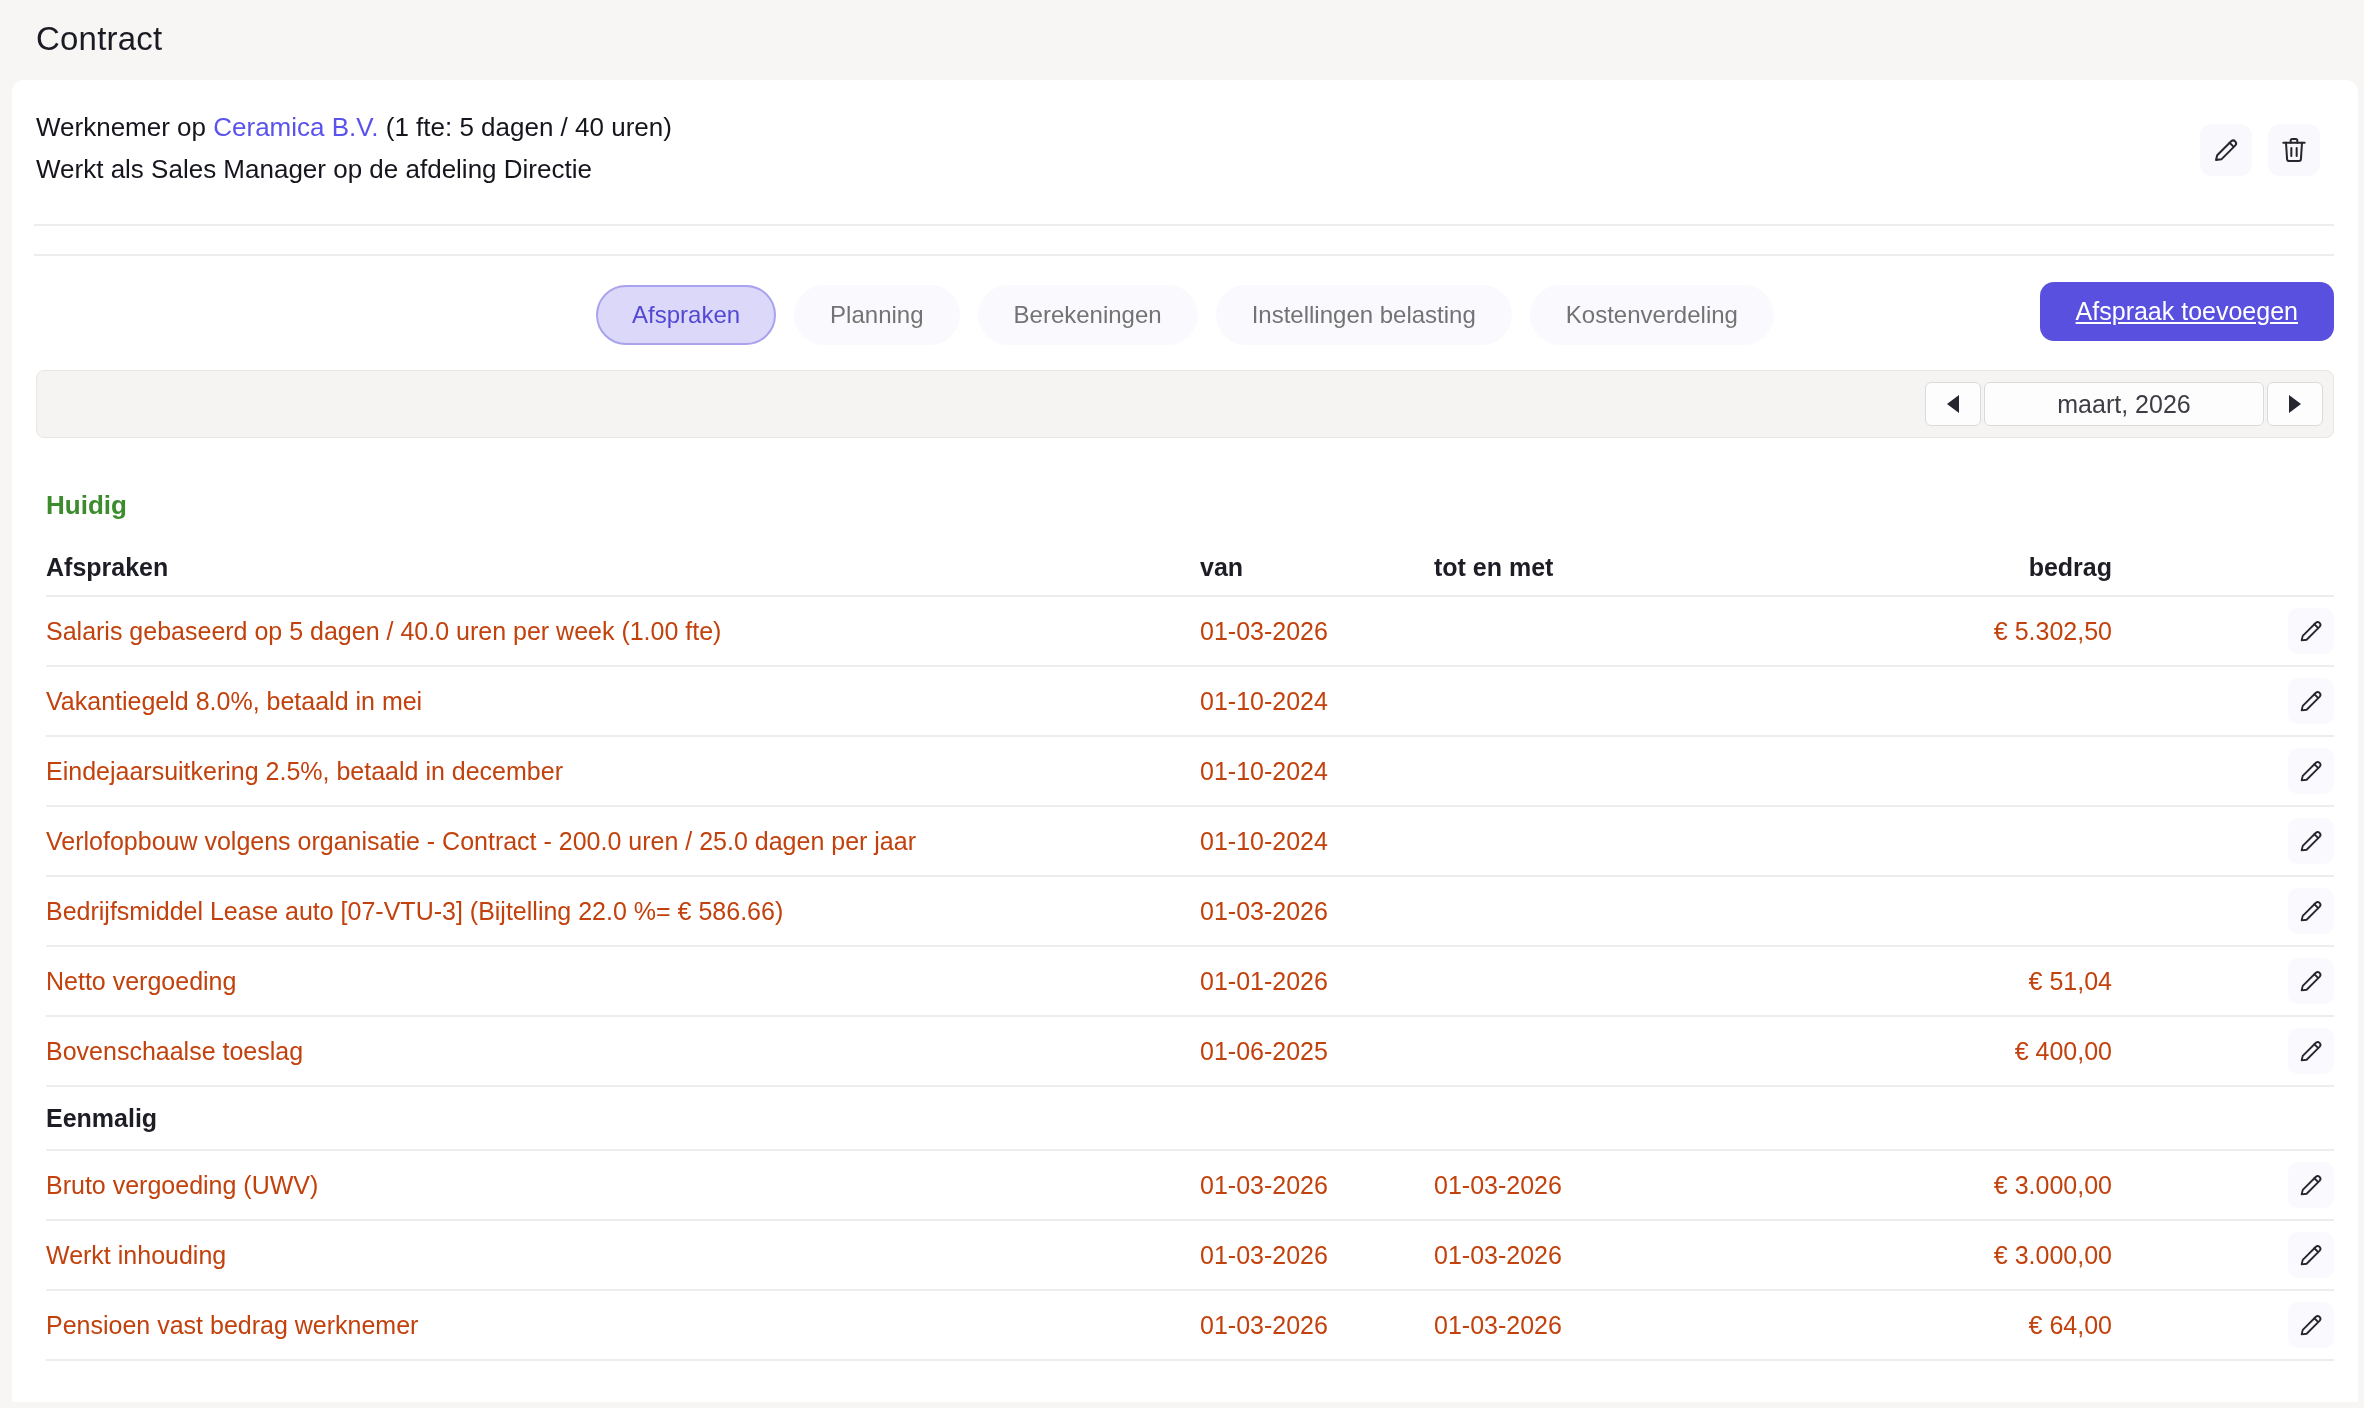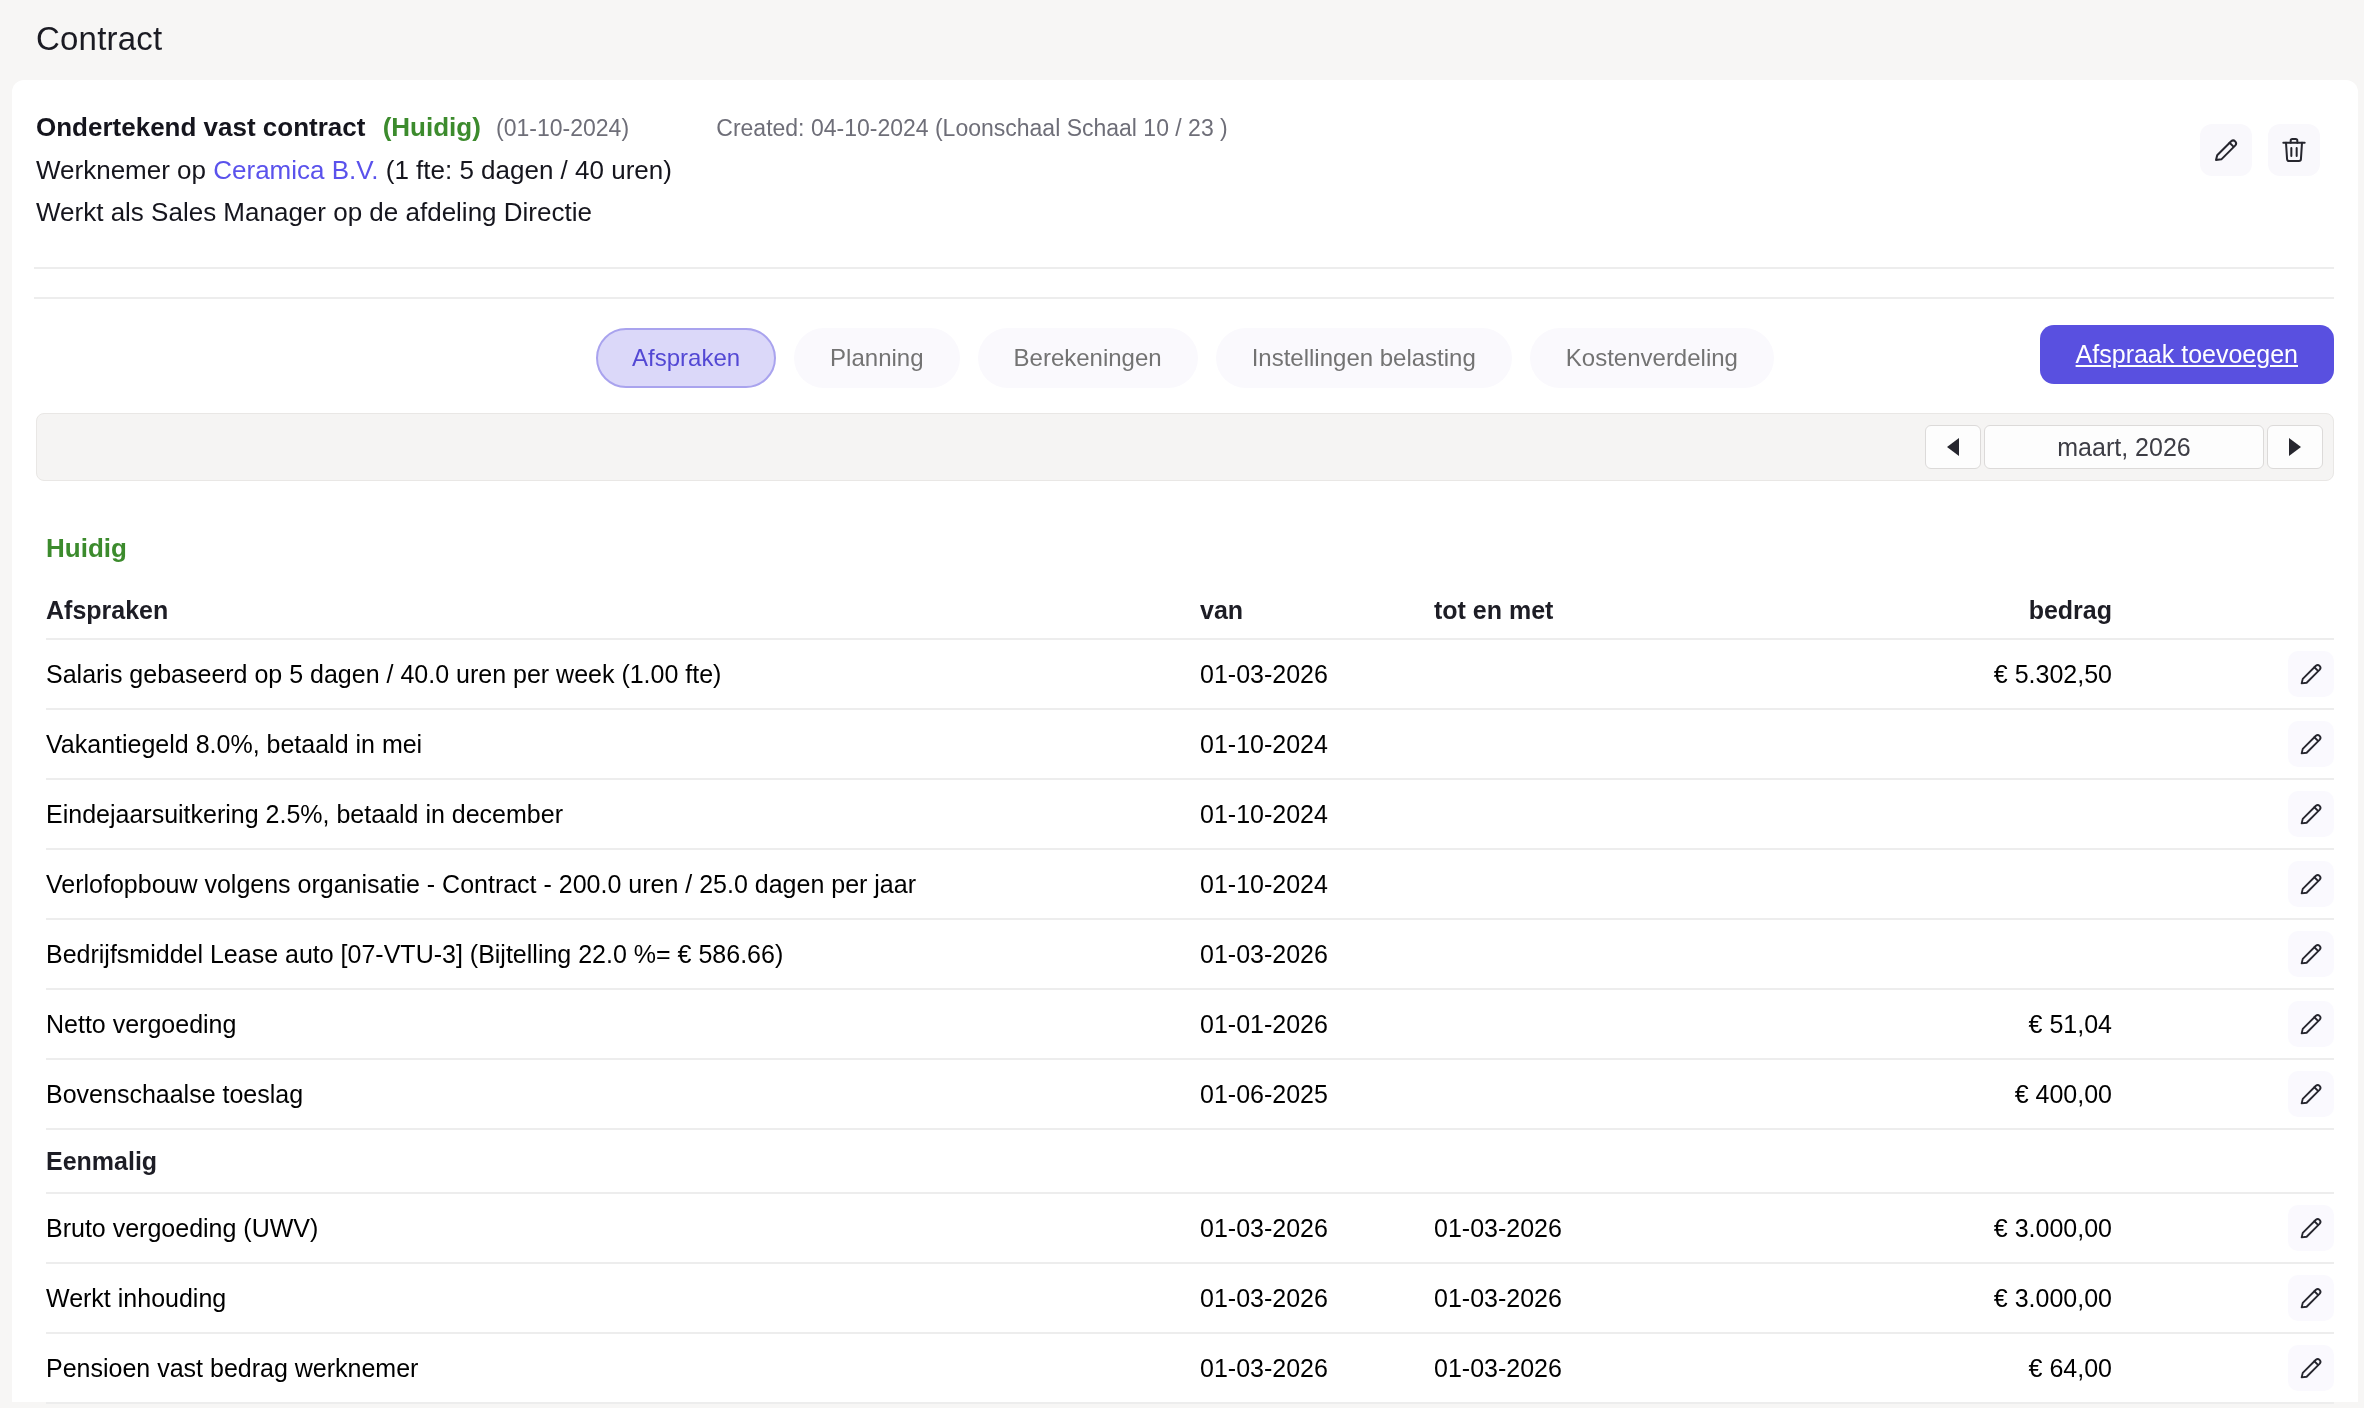--- a/index.html
+++ b/index.html
@@ -84,47 +84,41 @@
 
   
   .section-heading { margin:52px 0 0 10px; font-size:26px; font-weight:700; color:#3c8b2d; }
 
   .table { margin:18px 0 0 10px; }
   .trow {
     display:grid; grid-template-columns:1fr 234px 300px 378px 222px;
     align-items:center; border-bottom:2px solid #ededed;
   }
   .trow.head { height:58px; font-weight:700; font-size:25px; }
-  .trow.body { height:70px; font-size:25px; font-weight:400; color:#000000; }
+  .trow.body { height:70px; font-size:25px; font-weight:400; color:#c2410c; }
   .trow.subhead { height:64px; font-weight:700; font-size:25px; }
   .cell-van, .cell-tot { text-align:left; }
   .cell-bedrag { text-align:right; }
   .cell-actions { display:flex; justify-content:flex-end; }
   .row-edit {
     width:46px; height:46px; border:none; border-radius:10px; background:#faf9fe;
     display:flex; align-items:center; justify-content:center; cursor:pointer; color:#26262e;
   }
   .row-edit svg { width:30px; height:30px; }
 </style>
 </head>
 <body>
 
 <div class="topbar">
   <div class="page-title">Contract</div>
 </div>
 
 <div class="card">
 
   <div class="card-header">
-    <div class="hline">
-      <span class="strong">Ondertekend vast contract</span>
-      <span class="status-green">(Huidig)</span>
-      <span class="muted">(01-10-2024)</span>
-      <span class="created">Created: 04-10-2024 (Loonschaal Schaal 10 / 23 )</span>
-    </div>
     <div class="hline">
       <span>Werknemer op</span>
       <a class="company-link">Ceramica B.V.</a>
       <span>(1 fte: 5 dagen / 40 uren)</span>
     </div>
     <div class="hline">Werkt als Sales Manager op de afdeling Directie</div>
 
     <div class="header-actions">
       <button class="icon-btn">
         <span style="display:flex;">

